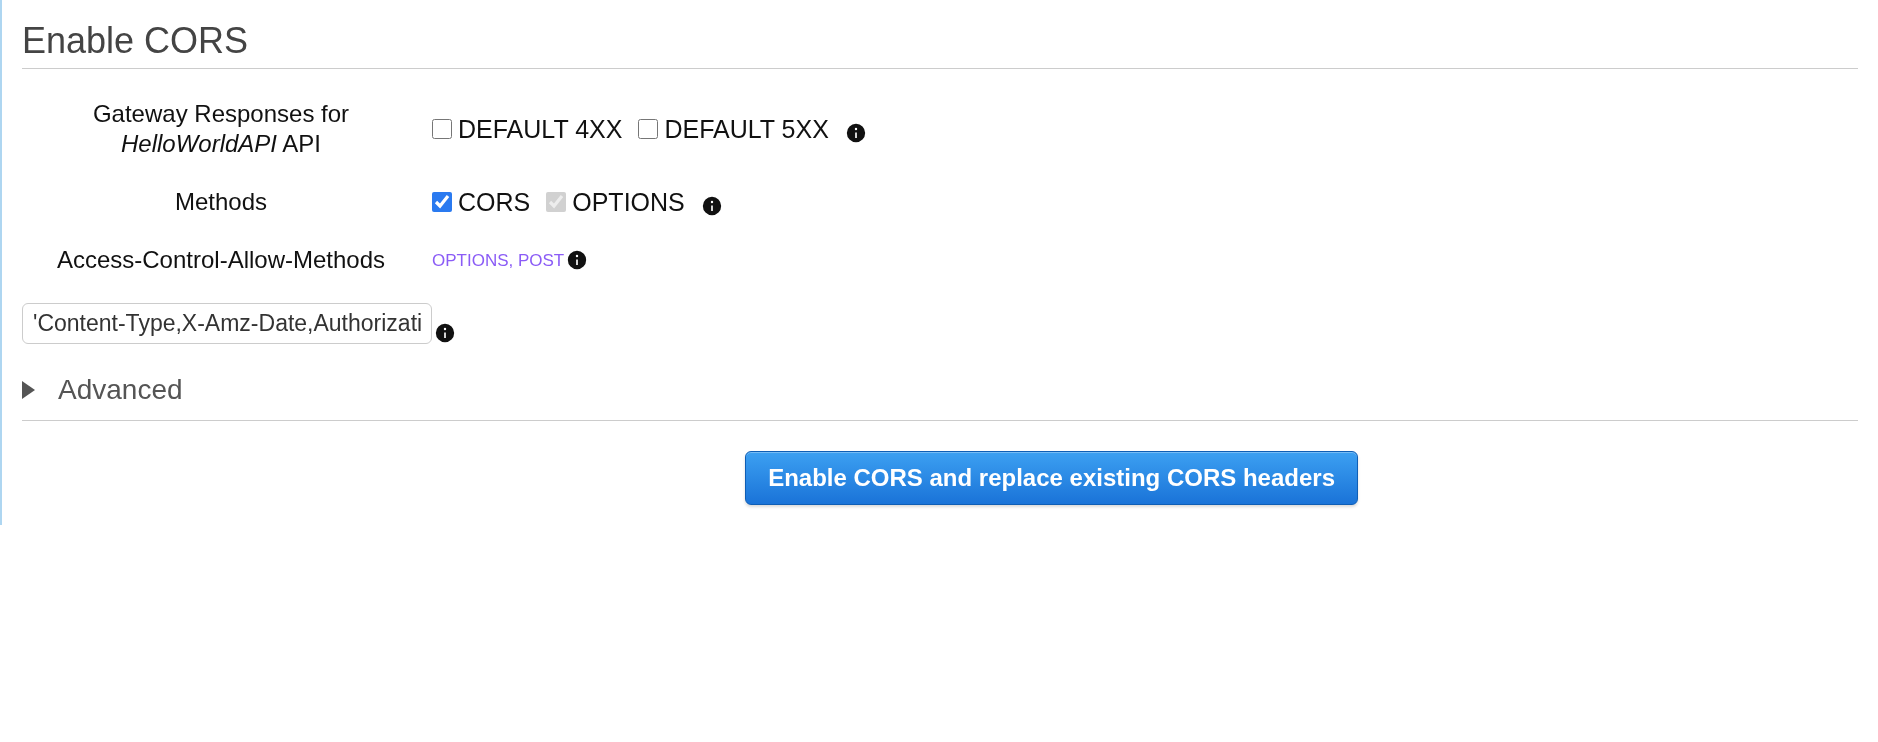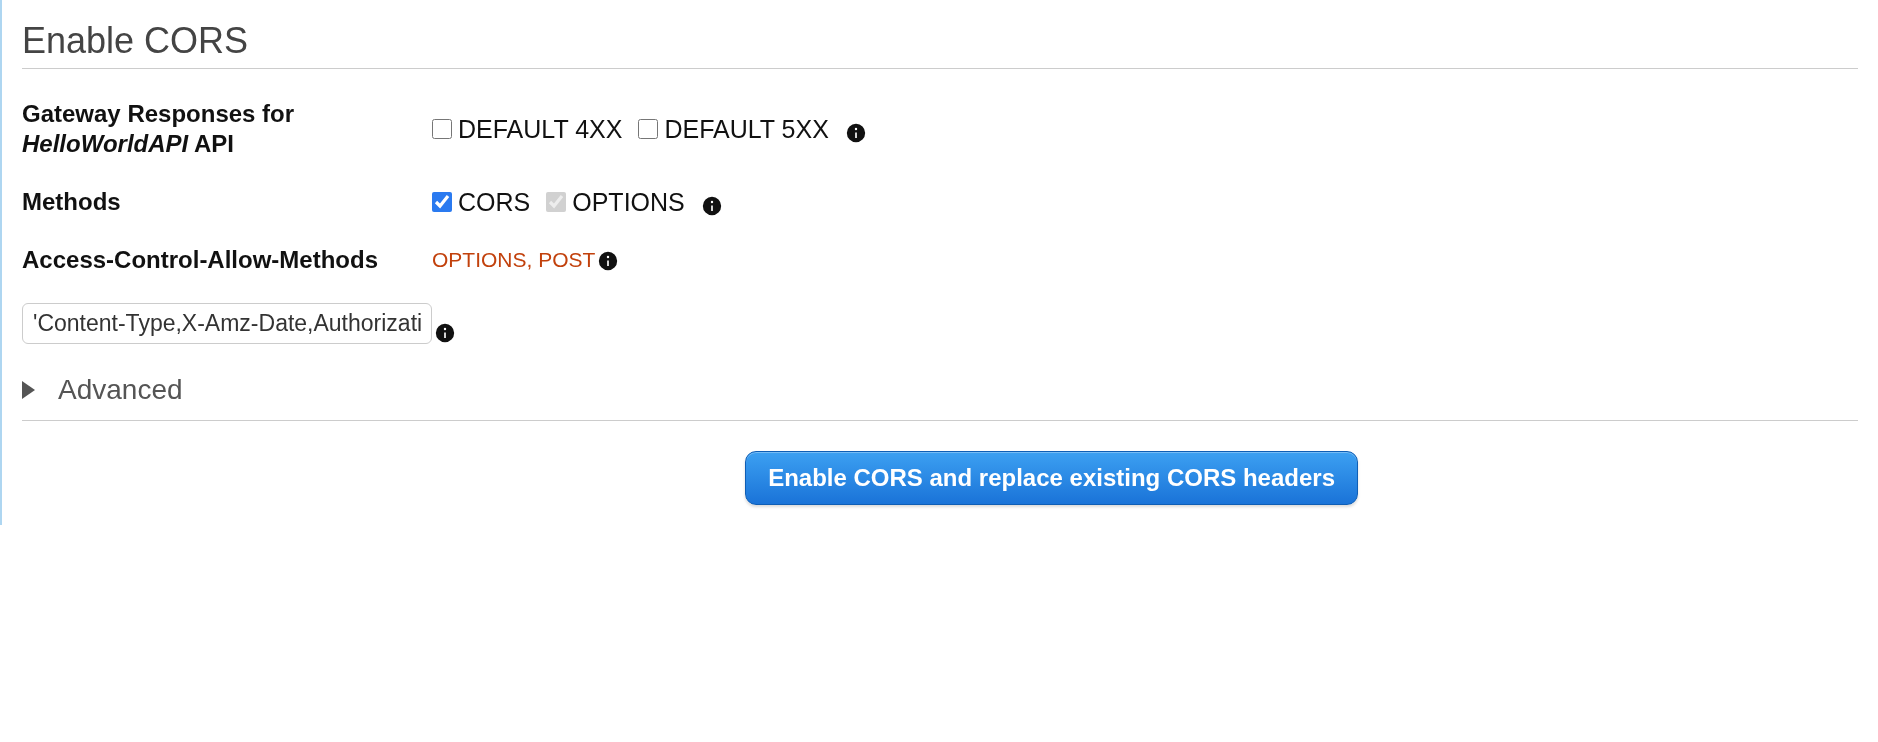--- a/index.html
+++ b/index.html
@@ -29,22 +29,22 @@
       border-top: 1px solid #ccc;
       margin-bottom: 30px;
     }
     .form-row {
       display: flex;
       align-items: center;
       margin-bottom: 28px;
     }
     .form-label {
       width: 410px;
-      text-align: left;
-      font-weight: 700;
+      text-align: center;
+      font-weight: 400;
       font-size: 24px;
       color: #111;
       padding-right: 12px;
       line-height: 1.25;
     }
     .form-label .api-name {
       font-style: italic;
     }
     .form-control-area {
       display: flex;
@@ -117,27 +117,27 @@
       justify-content: flex-end;
       padding-right: 500px;
     }
     .primary-button {
       background: linear-gradient(to bottom, #3ca0f2, #1a73d8);
       border: 1px solid #0f5eb5;
       color: #fff;
       font-size: 24px;
       font-weight: 700;
       padding: 12px 22px;
-      border-radius: 11px;
+      border-radius: 6px;
       cursor: pointer;
       box-shadow: 0 1px 0 rgba(255,255,255,0.3) inset, 0 2px 3px rgba(0,0,0,0.15);
     }
     .static-value {
-      font-size: 21px;
-      color: #c2410c;
+      font-size: 17px;
+      color: #8b5cf6;
     }
   </style>
 </head>
 <body>
 
 <div class="container">
   <h1 class="page-title">Enable CORS</h1>
   <hr class="hr">
 
   <div class="form-row">

